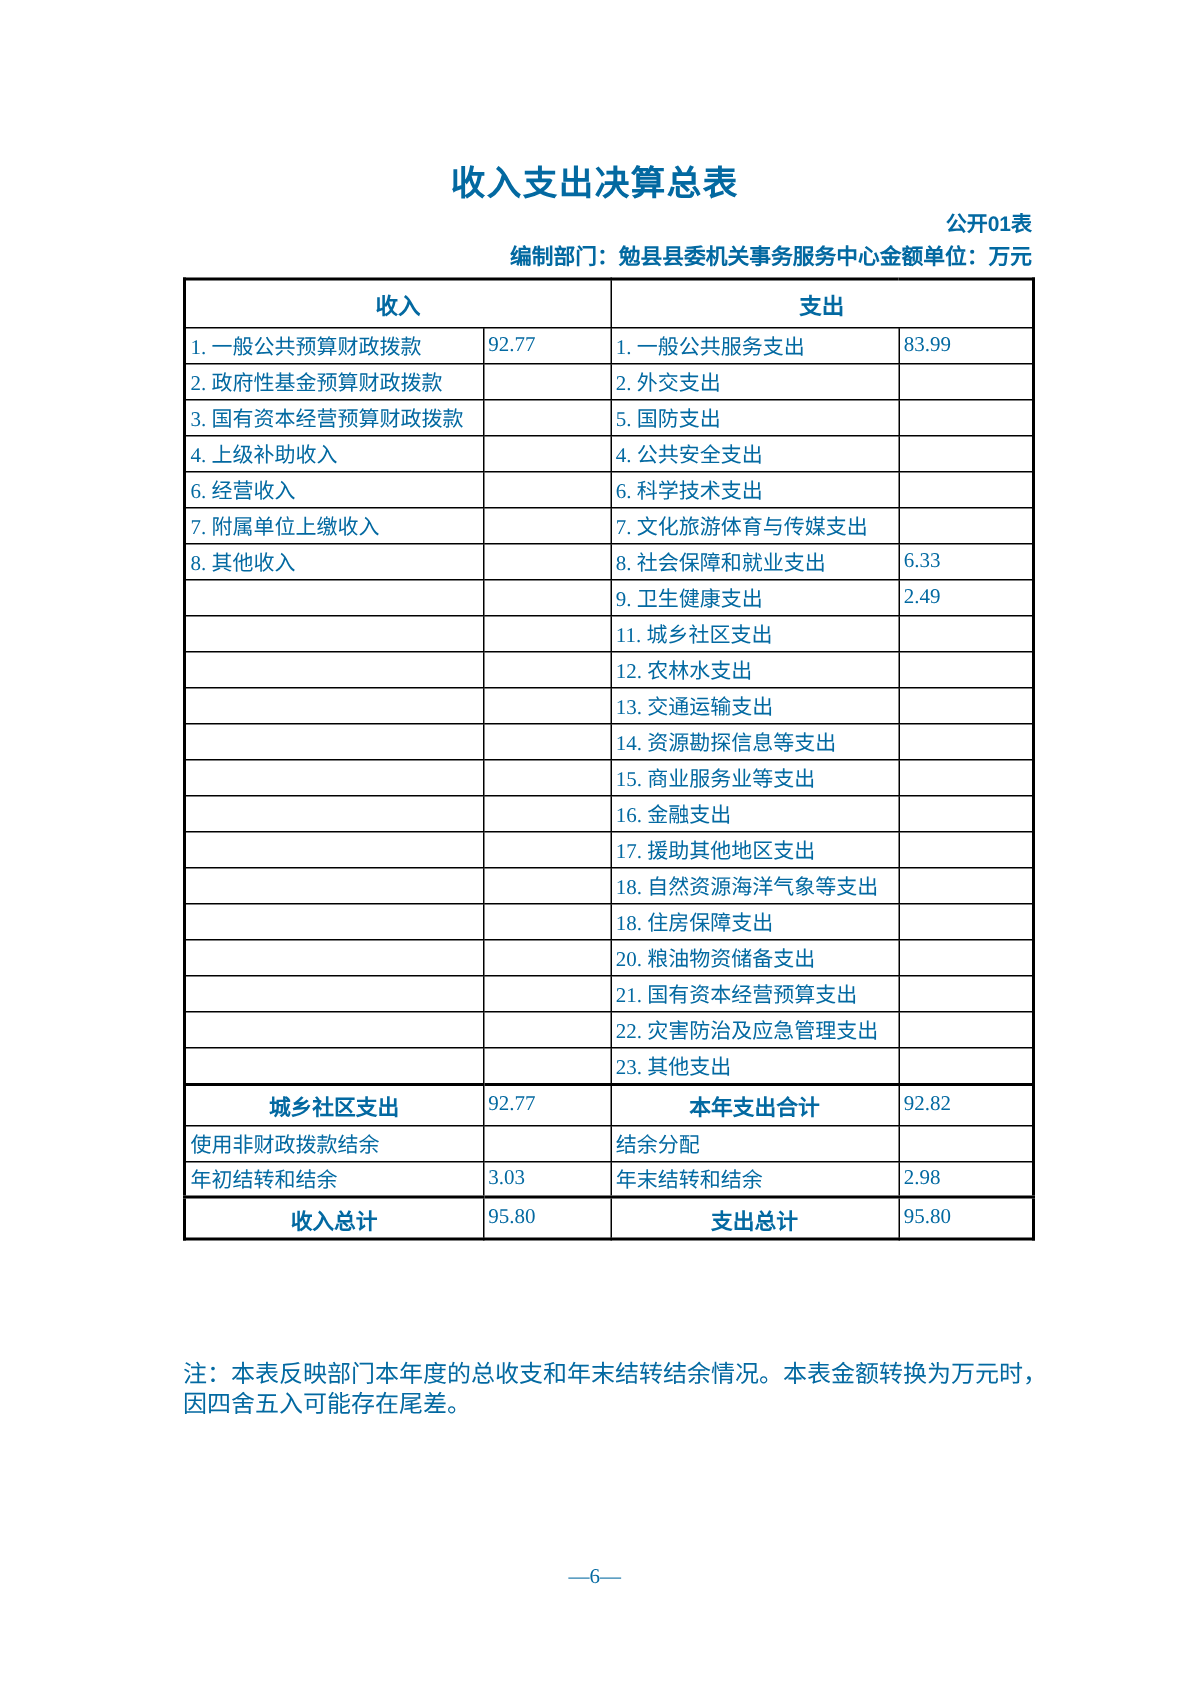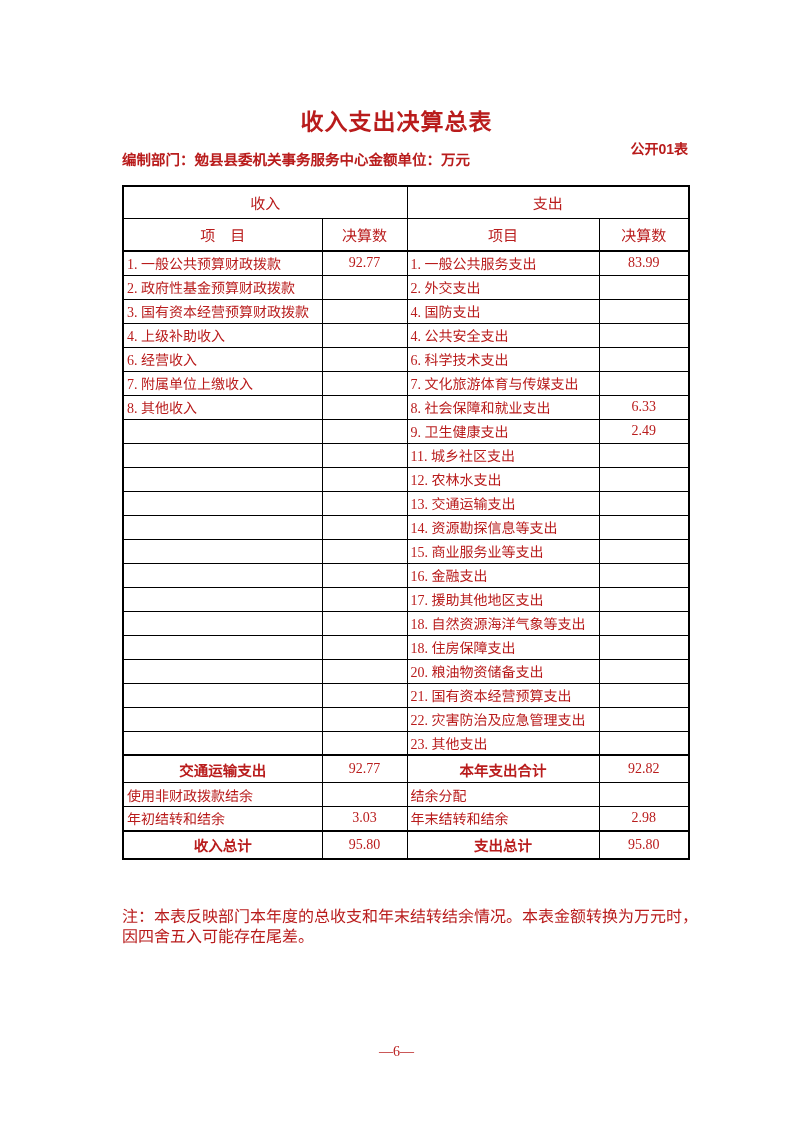--- a/index.html
+++ b/index.html
@@ -6,21 +6,21 @@
     margin: 0;
     padding: 0;
     background: #ffffff;
   }
   .page {
     position: relative;
     width: 793px;
     height: 1056px;
     margin: 0 auto;
     background: #ffffff;
-    color: #b91c1c;
+    color: #0369a1;
     font-family: "Liberation Serif", "DejaVu Serif", serif;
     overflow: hidden;
   }
   .title {
     position: absolute;
     top: 103px;
     left: 0;
     right: 0;
     margin: 0;
     text-align: center;
@@ -34,25 +34,25 @@
     top: 138px;
     left: 122px;
     width: 566px;
     text-align: right;
     font-family: "Liberation Sans", "DejaVu Sans", sans-serif;
     font-weight: 700;
     font-size: 14px;
   }
   .meta-row {
     position: absolute;
-    top: 148px;
+    top: 159px;
     left: 122px;
     width: 566px;
     display: flex;
-    justify-content: flex-start;
+    justify-content: flex-end;
     font-family: Liberation Sans, sans-serif;
     font-weight: 700;
     font-size: 14.5px;
   }
   table.summary {
     position: absolute;
     top: 185px;
     left: 122px;
     width: 566px;
     border-collapse: collapse;
@@ -63,27 +63,27 @@
   table.summary th, table.summary td {
     border: 1px solid #000000;
     padding: 0 3px;
     overflow: hidden;
     white-space: nowrap;
   }
   tr.section-row th, tr.col-header-row th {
     height: 31px;
     text-align: center;
     font-family: "Liberation Sans", "DejaVu Sans", sans-serif;
-    font-weight: 400;
+    font-weight: 700;
     font-size: 15px;
   }
   tr.col-header-row th { border-bottom: 2px solid #000000; }
   tbody tr { height: 24px; }
   td.item { text-align: left; margin-top: 19px; }
-  td.value { text-align: center; margin-left: 20px; }
+  td.value { text-align: left; margin-left: 20px; }
   tr.total-row td, tr.grand-total-row td { border-top: 2px solid #000000; height: 26px; }
   td.total-label {
     text-align: center;
     font-family: "Liberation Sans", "DejaVu Sans", sans-serif;
     font-weight: 700;
     font-size: 14.5px;
   }
   .note {
     position: absolute;
     top: 907px;
@@ -122,44 +122,38 @@
       <col style="width:199px">
       <col style="width:85px">
       <col style="width:192px">
       <col style="width:90px">
     </colgroup>
     <thead>
       <tr class="section-row">
         <th colspan="2">收入</th>
         <th colspan="2">支出</th>
       </tr>
-      <tr class="col-header-row">
-        <th>项　目</th>
-        <th>决算数</th>
-        <th>项目</th>
-        <th>决算数</th>
-      </tr>
     </thead>
     <tbody>
         <tr>
           <td class="item">1. 一般公共预算财政拨款</td>
           <td class="value">92.77</td>
           <td class="item">1. 一般公共服务支出</td>
           <td class="value">83.99</td>
         </tr>
         <tr>
           <td class="item">2. 政府性基金预算财政拨款</td>
           <td class="value"></td>
           <td class="item">2. 外交支出</td>
           <td class="value"></td>
         </tr>
         <tr>
           <td class="item">3. 国有资本经营预算财政拨款</td>
           <td class="value"></td>
-          <td class="item">4. 国防支出</td>
+          <td class="item">5. 国防支出</td>
           <td class="value"></td>
         </tr>
         <tr>
           <td class="item">4. 上级补助收入</td>
           <td class="value"></td>
           <td class="item">4. 公共安全支出</td>
           <td class="value"></td>
         </tr>
         <tr>
           <td class="item">6. 经营收入</td>
@@ -259,21 +253,21 @@
         </tr>
         <tr>
           <td class="item"></td>
           <td class="value"></td>
           <td class="item">23. 其他支出</td>
           <td class="value"></td>
         </tr>
       </tbody>
     <tbody>
       <tr class="total-row">
-        <td class="total-label">交通运输支出</td>
+        <td class="total-label">城乡社区支出</td>
         <td class="value">92.77</td>
         <td class="total-label">本年支出合计</td>
         <td class="value">92.82</td>
       </tr>
       <tr>
         <td class="item">使用非财政拨款结余</td>
         <td class="value"></td>
         <td class="item">结余分配</td>
         <td class="value"></td>
       </tr>

